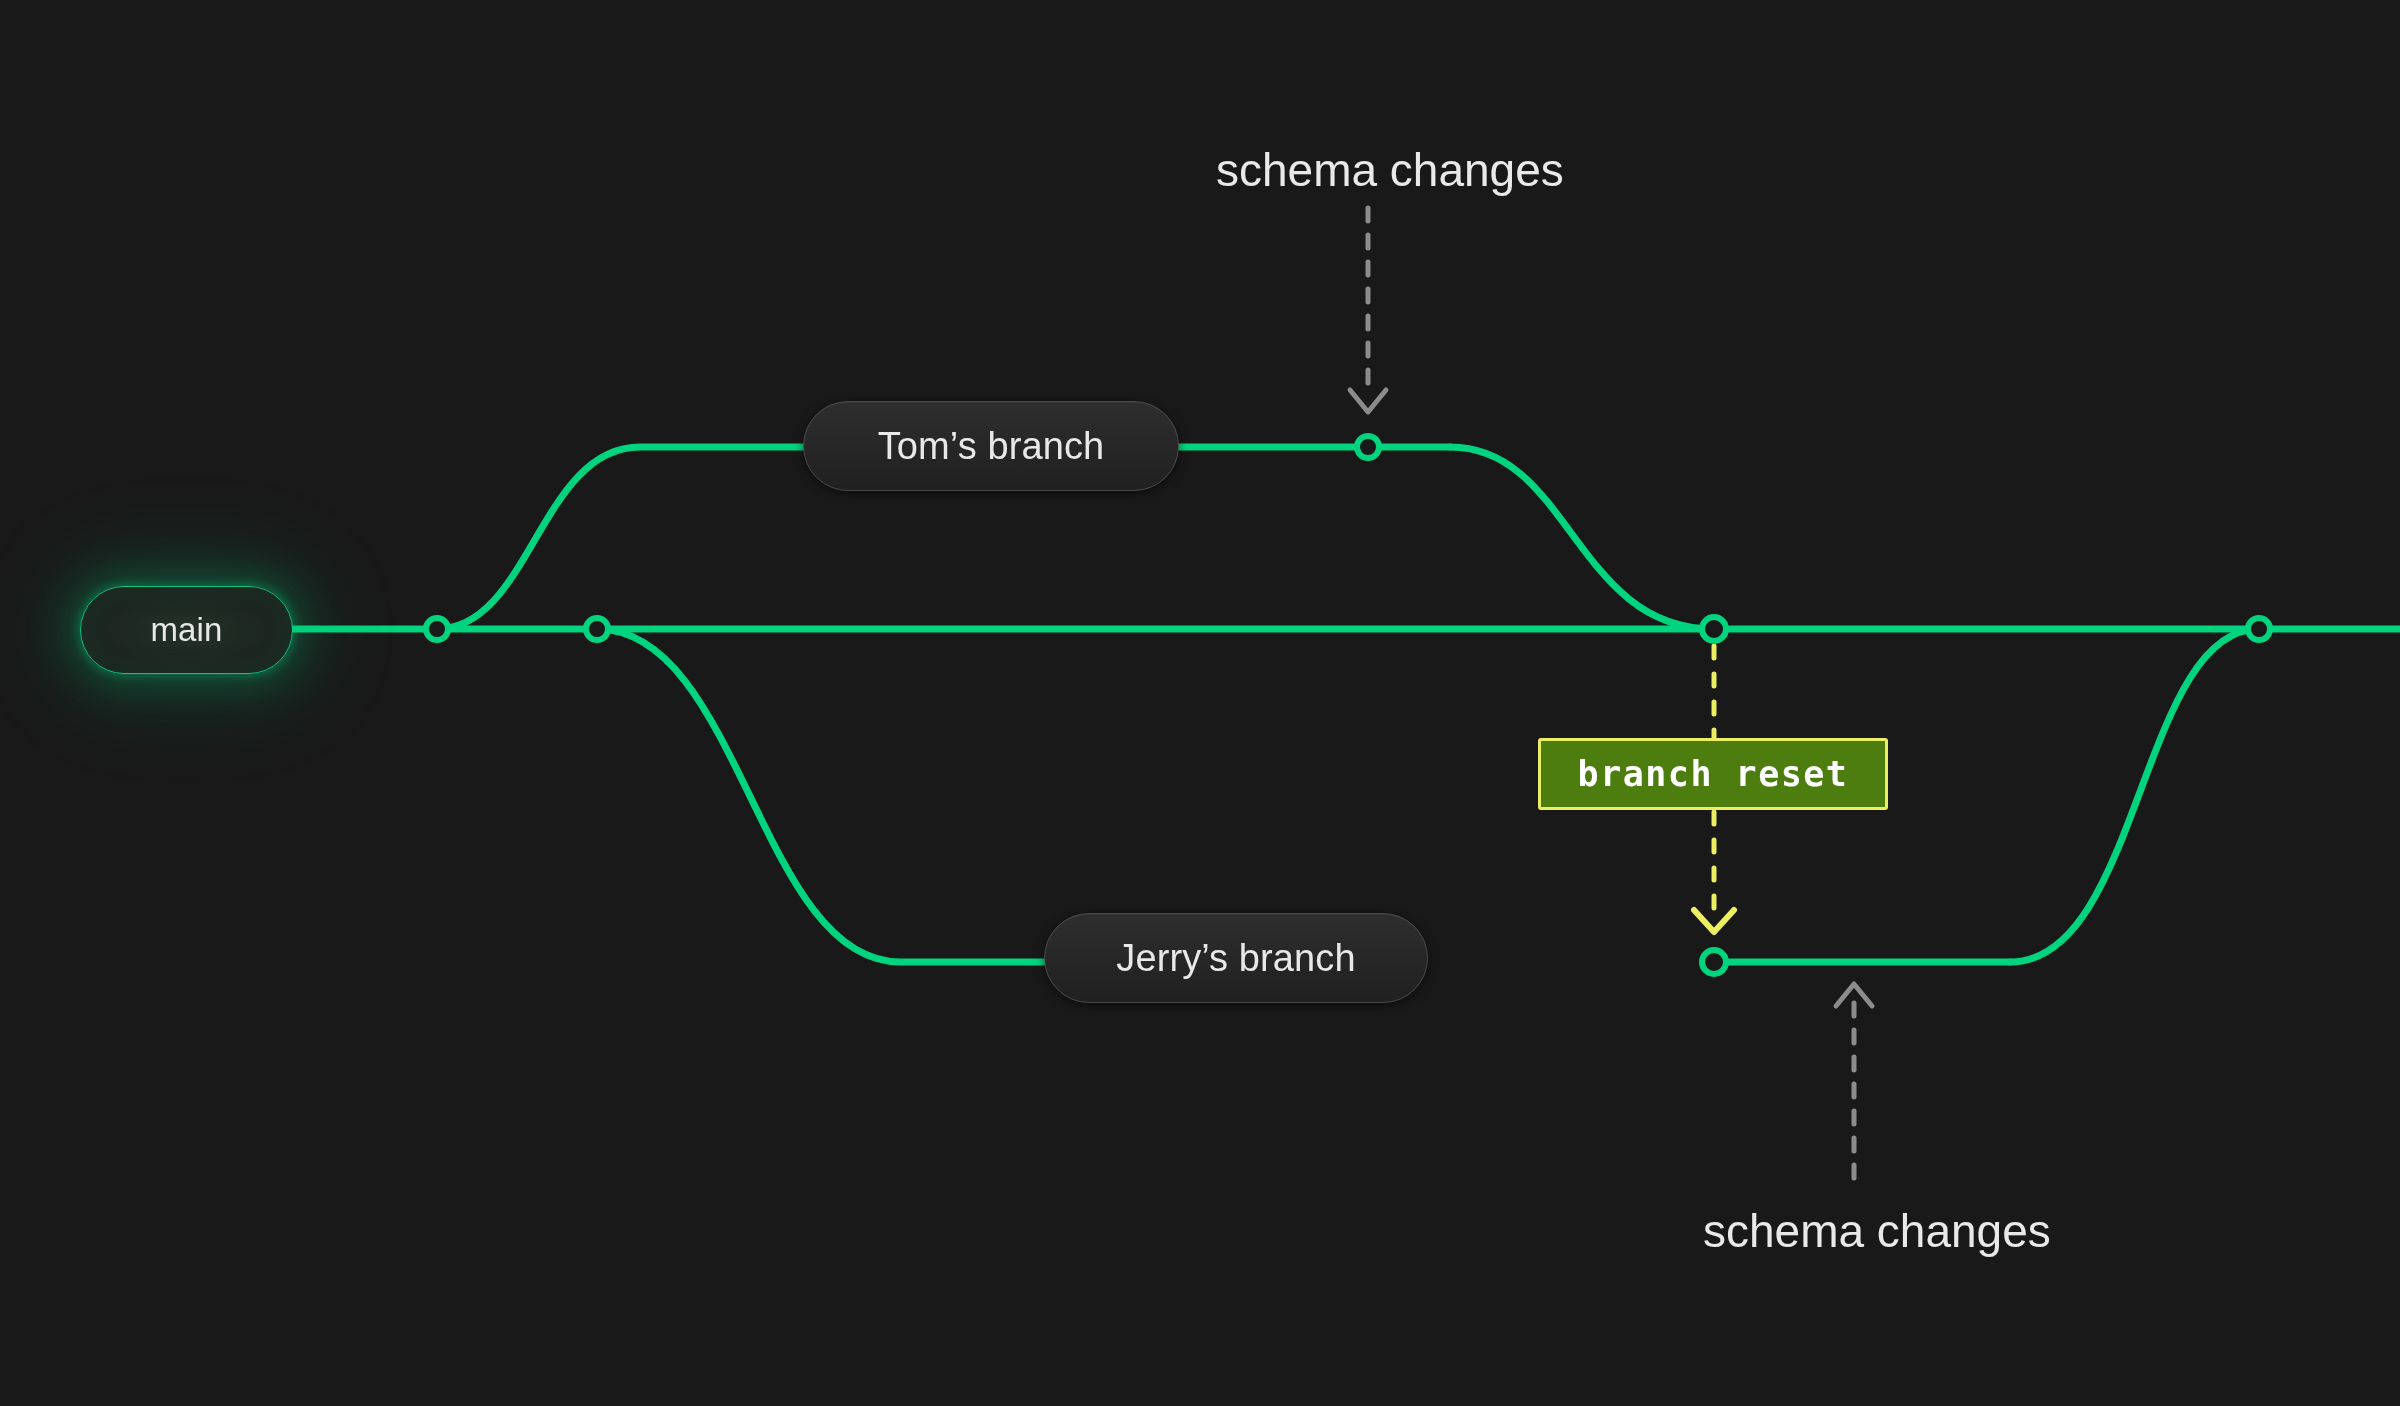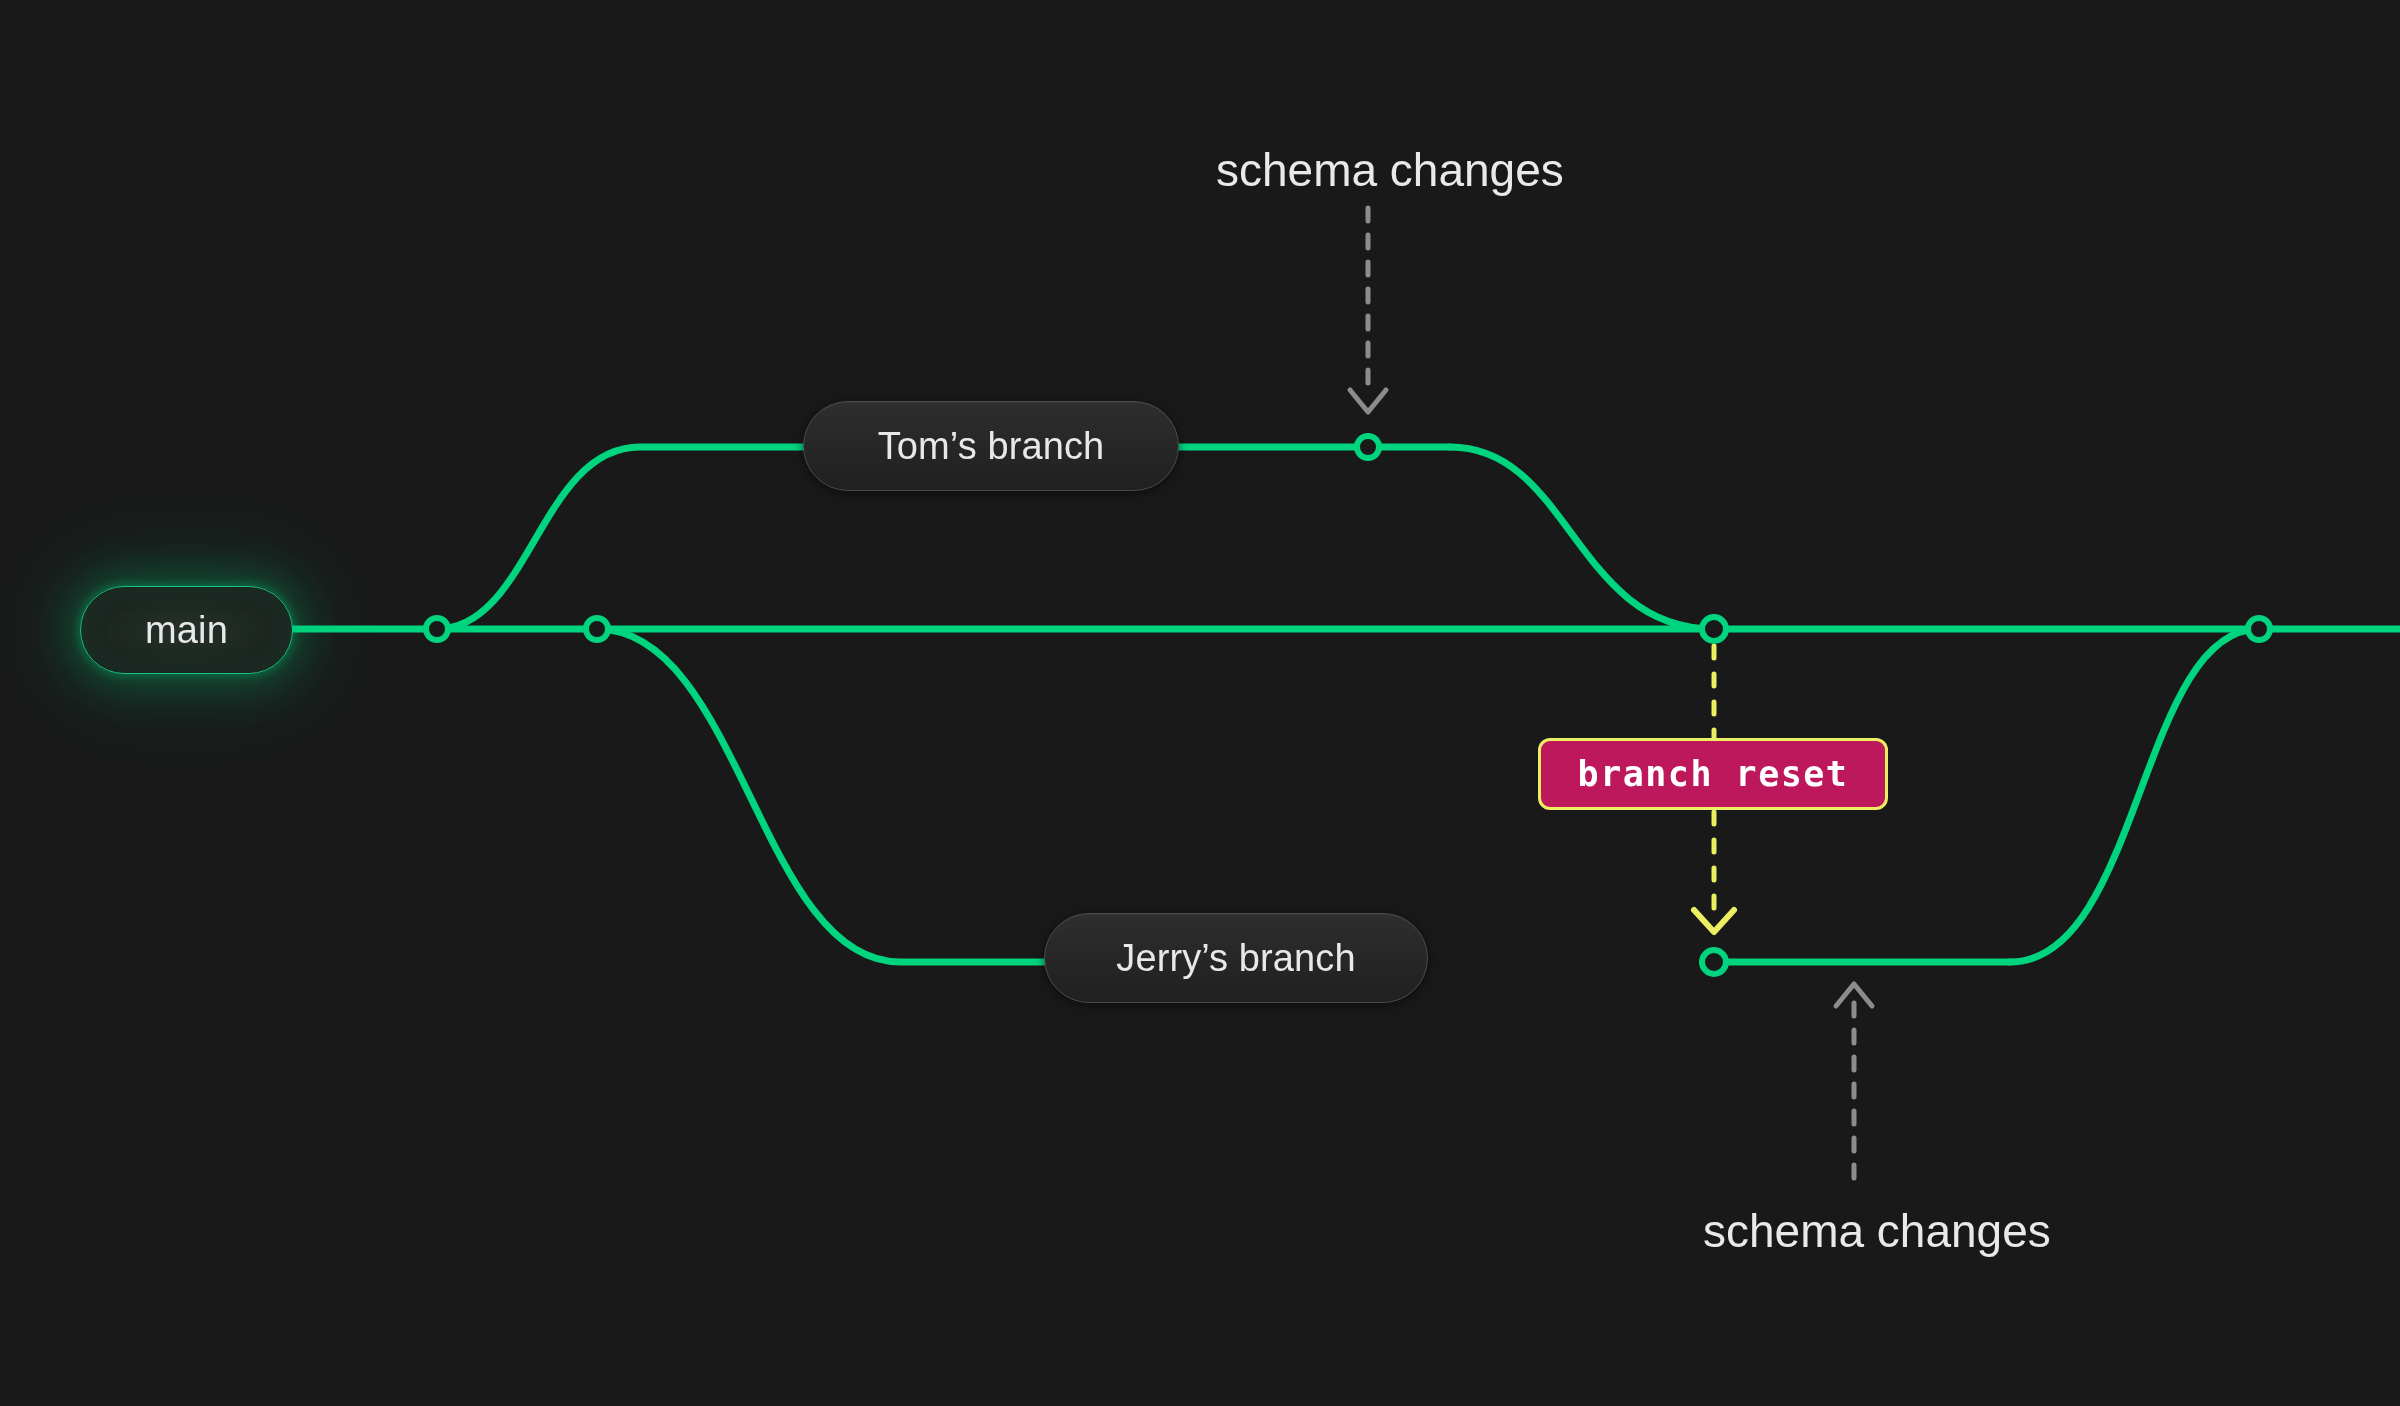--- a/index.html
+++ b/index.html
@@ -37,21 +37,21 @@
     color: #e8e8e8;
     white-space: nowrap;
     letter-spacing: 0.1px;
     z-index: 5;
   }
   .pill.main {
     left: 80px;
     top: 586px;
     width: 213px;
     height: 88px;
-    font-size: 38px;
+    font-size: 33px;
     border: 1.5px solid #16c47f;
     background:
       radial-gradient(ellipse at 50% 50%, #243129 0%, #1d2621 55%, #1b1f1d 100%);
     box-shadow:
       0 0 10px 2px rgba(0, 210, 130, .32),
       0 0 42px 14px rgba(0, 200, 125, .22),
       0 0 90px 30px rgba(0, 190, 120, .12),
       inset 0 0 28px rgba(0, 200, 125, .10);
   }
   .pill.topic {
@@ -83,22 +83,22 @@
     position: absolute;
     left: 1538px;
     top: 738px;
     width: 350px;
     height: 72px;
     box-sizing: border-box;
     display: flex;
     align-items: center;
     justify-content: center;
     border: 3px solid #ecef61;
-    border-radius: 12px;
-    background: #be185d;
+    border-radius: 3px;
+    background: #4d7c0f;
     color: #ffffff;
     font-family: "DejaVu Sans Mono", "Liberation Mono", monospace;
     font-size: 35px;
     font-weight: 700;
     letter-spacing: 1.5px;
     z-index: 6;
   }
 
   
   .annot {

